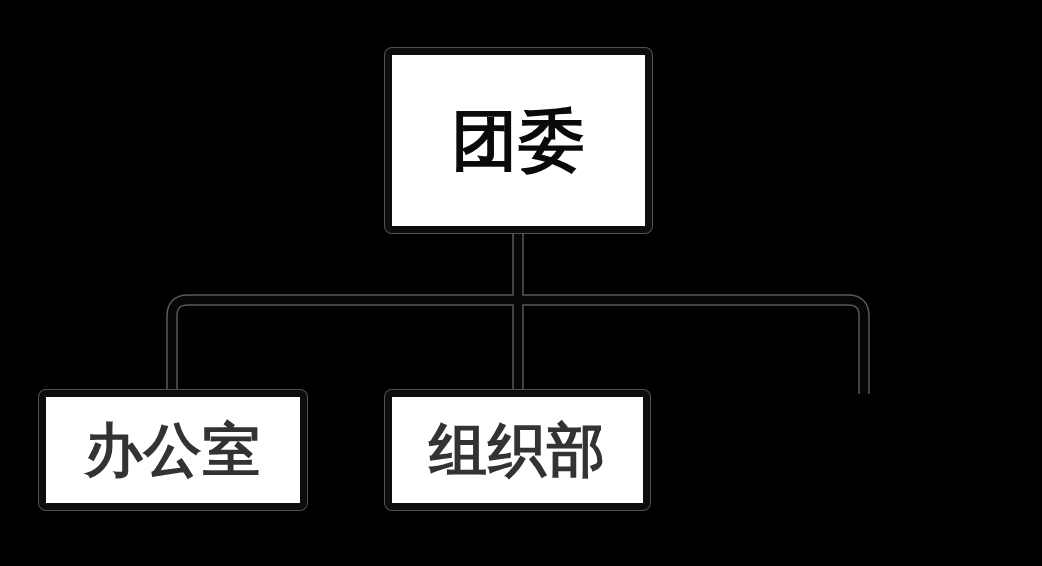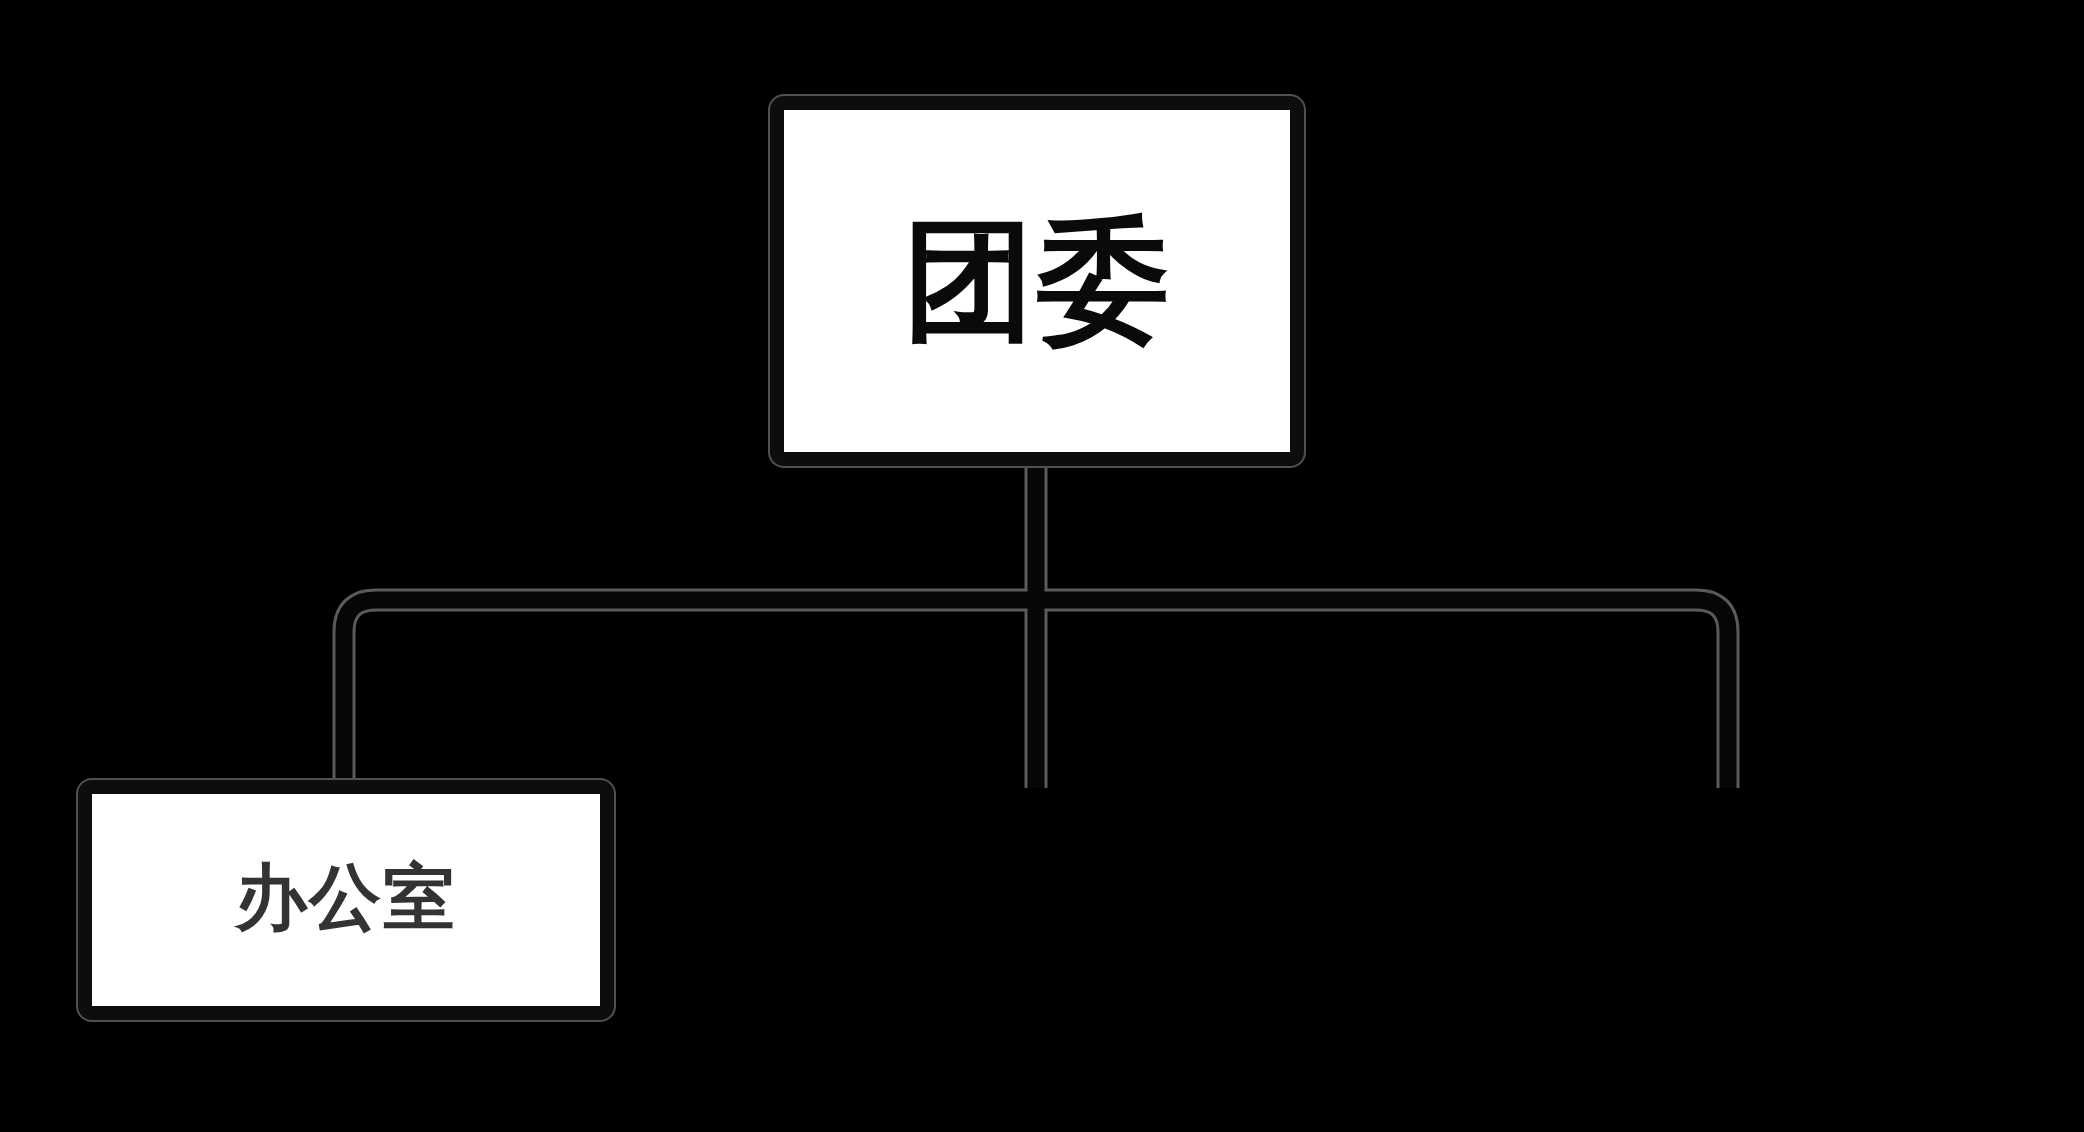--- a/index.html
+++ b/index.html
@@ -52,21 +52,21 @@
   }
   .node-root .label {
     font-size: 66px;
     font-weight: 900;
     color: #0a0a0a;
     letter-spacing: 1px;
     white-space: nowrap;
     line-height: 1;
   }
   .node-child .label {
-    font-size: 36px;
+    font-size: 58px;
     font-weight: 900;
     color: #333333;
     letter-spacing: 1px;
     white-space: nowrap;
     line-height: 1;
   }
   .node-child-0 { left: 39px;  top: 390px; width: 268px; height: 120px; }
   .node-child-1 { left: 385px; top: 390px; width: 265px; height: 120px; }
   .node-child-2 { left: 728px; top: 390px; width: 267px; height: 120px; }
 </style>
@@ -85,15 +85,18 @@
   </svg>
 
   <div class="node node-root">
     <span class="label">团委</span>
   </div>
 
   <div class="node node-child node-child-0">
     <span class="label">办公室</span>
   </div>
 
+  <div class="node node-child node-child-1">
+    <span class="label">组织部</span>
+  </div>
 
 
 </div>
 
 </body></html>

